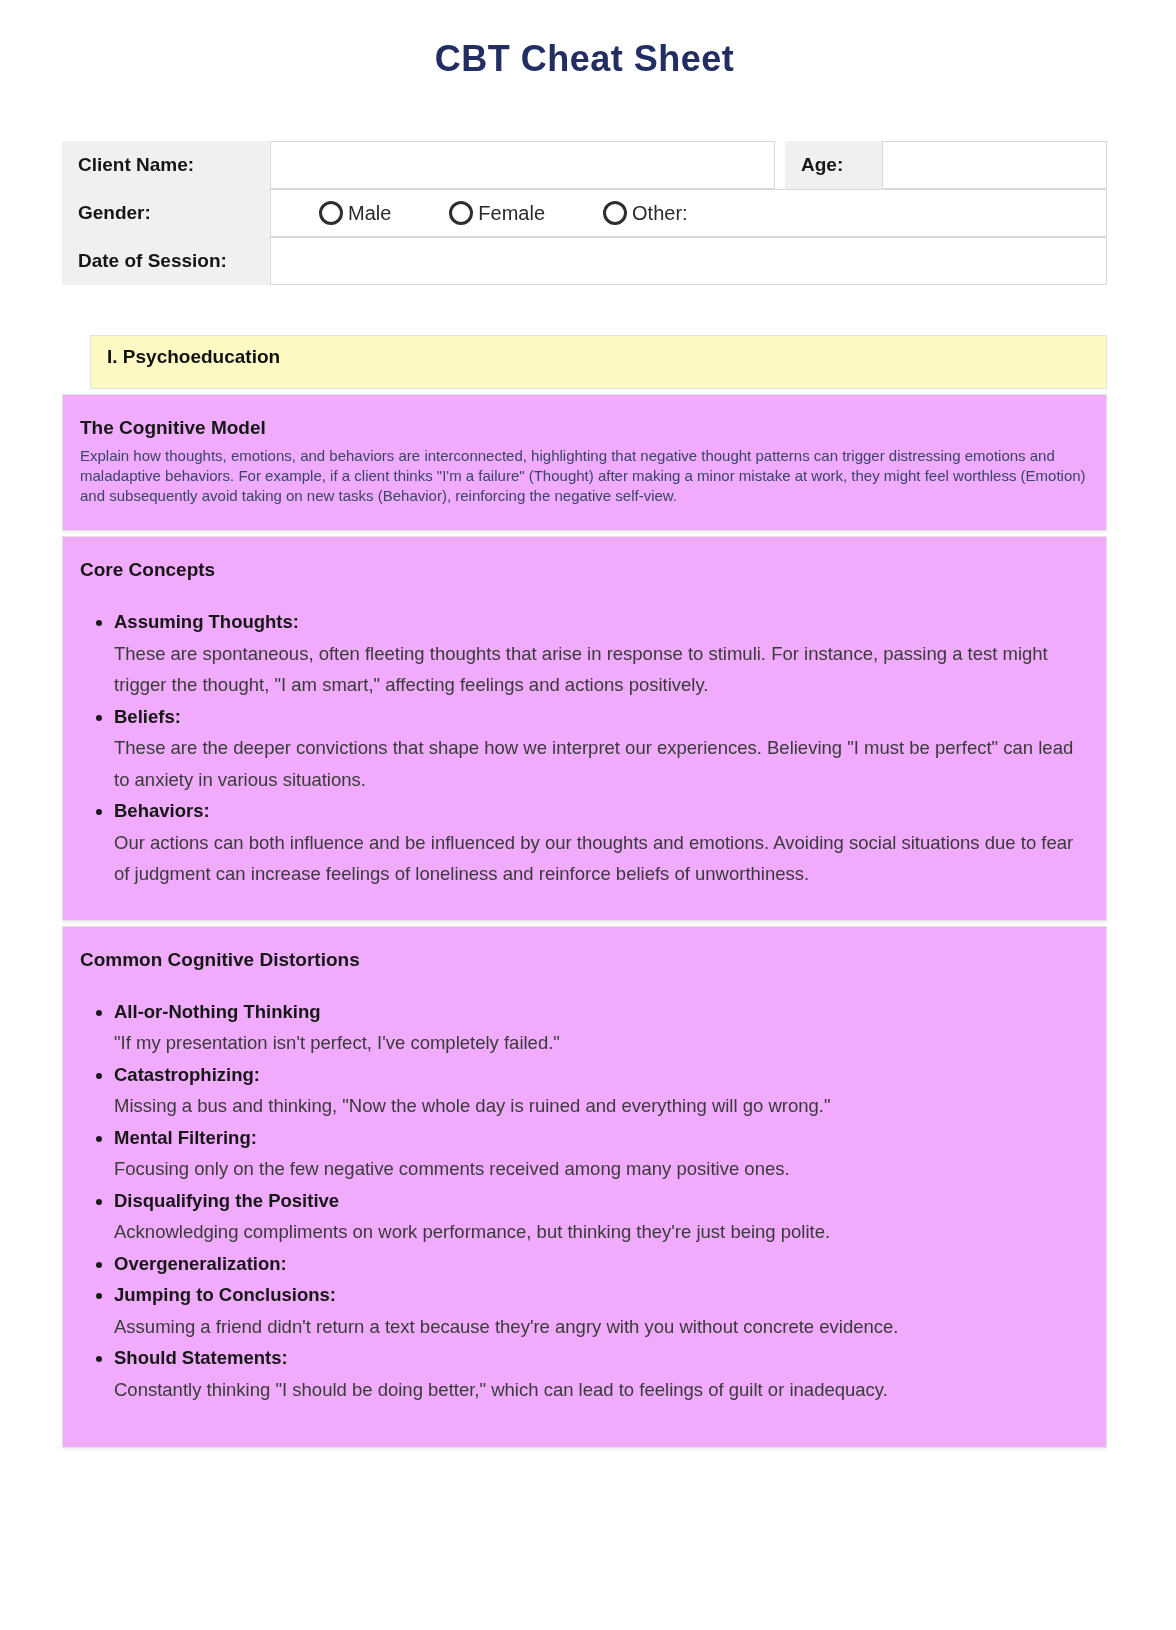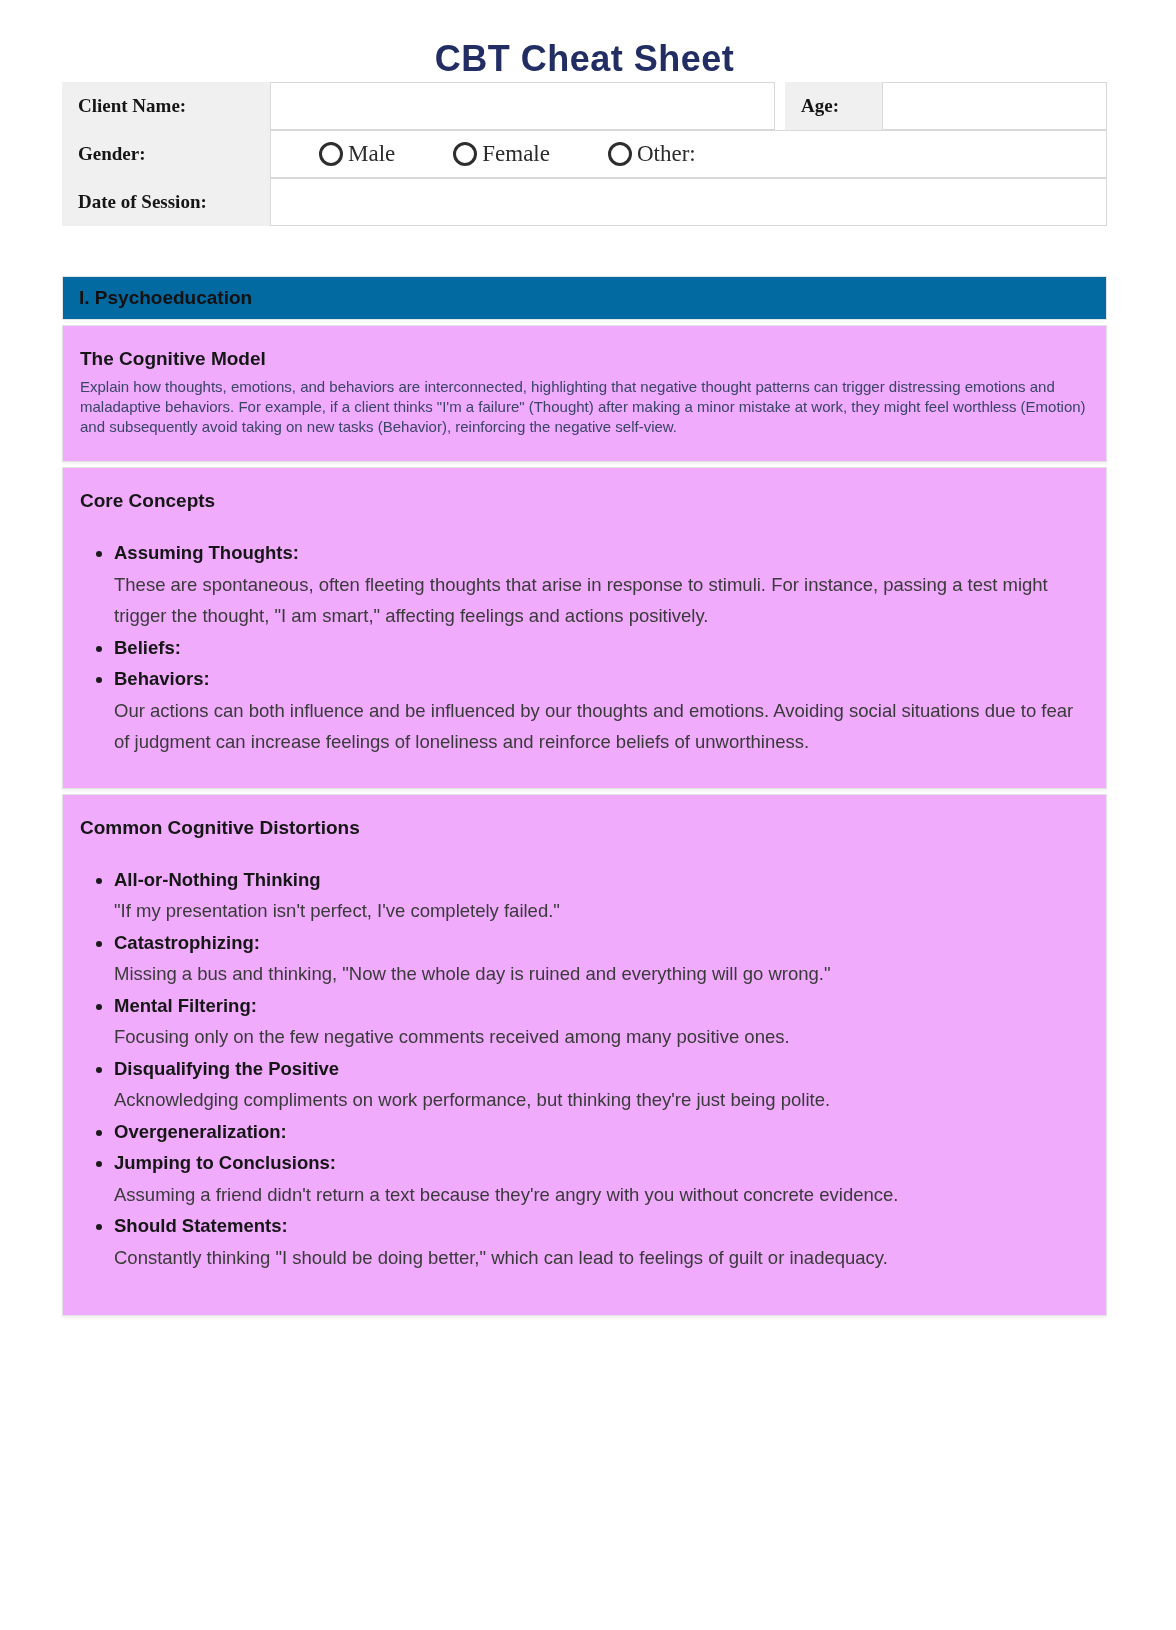--- a/index.html
+++ b/index.html
@@ -19,24 +19,24 @@
     font-size: 36px;
     line-height: 46px;
     font-weight: bold;
     text-align: center;
     color: #212D63;
     letter-spacing: 0.5px;
   }
 
   
   .form {
+    margin-top: 59px;
     display: grid;
     grid-template-columns: 208px 505px 10px 97px 225px;
     grid-auto-rows: 48px;
-    font-family: Liberation Serif, serif;
   }
   .cell { min-width: 0; }
   .lbl {
     background: #f0f0f0;
     display: flex;
     align-items: center;
     padding-left: 16px;
     font-size: 19px;
     font-weight: bold;
     color: #161616;
@@ -65,36 +65,37 @@
   .radio {
     width: 24px; height: 24px;
     border: 3px solid #2e2e2e;
     border-radius: 50%;
     background: #ffffff;
     display: inline-block;
     cursor: pointer;
     flex: none;
   }
   .opt-label {
-    font-size: 23px;
+    font-size: 20px;
     color: #2b2b2b;
     margin-left: 5px;
   }
 
   
   .section-header {
     margin-top: 50px;
-    background: #0369a1;
+    background: #fef9c3;
     border: 1px solid #e3e3e3;
-    height: 44px;
+    height: 54px;
     line-height: 42px;
     padding: 0 16px;
     font-size: 19px;
     font-weight: bold;
     color: #111111;
+    margin-left: 28px;
   }
 
   
   .box {
     border: 1px solid #e3e3e3;
     background: #f0abfc;
     box-shadow: 0 2px 3px rgba(0,0,0,0.06);
     margin-top: 5px;
     padding: 12px 18px 18px 17px;
   }
@@ -170,20 +171,21 @@
 
   <div class="box pad-md">
     <h3>Core Concepts</h3>
     <ul>
       <li>
         <span class="term">Assuming Thoughts:</span>
         <div class="desc">These are spontaneous, often fleeting thoughts that arise in response to stimuli. For instance, passing a test might trigger the thought, "I am smart," affecting feelings and actions positively.</div>
       </li>
       <li>
         <span class="term">Beliefs:</span>
+        <div class="desc">These are the deeper convictions that shape how we interpret our experiences. Believing "I must be perfect" can lead to anxiety in various situations.</div>
       </li>
       <li>
         <span class="term">Behaviors:</span>
         <div class="desc">Our actions can both influence and be influenced by our thoughts and emotions. Avoiding social situations due to fear of judgment can increase feelings of loneliness and reinforce beliefs of unworthiness.</div>
       </li>
     </ul>
   </div>
 
   <div class="box pad-lg">
     <h3>Common Cognitive Distortions</h3>

